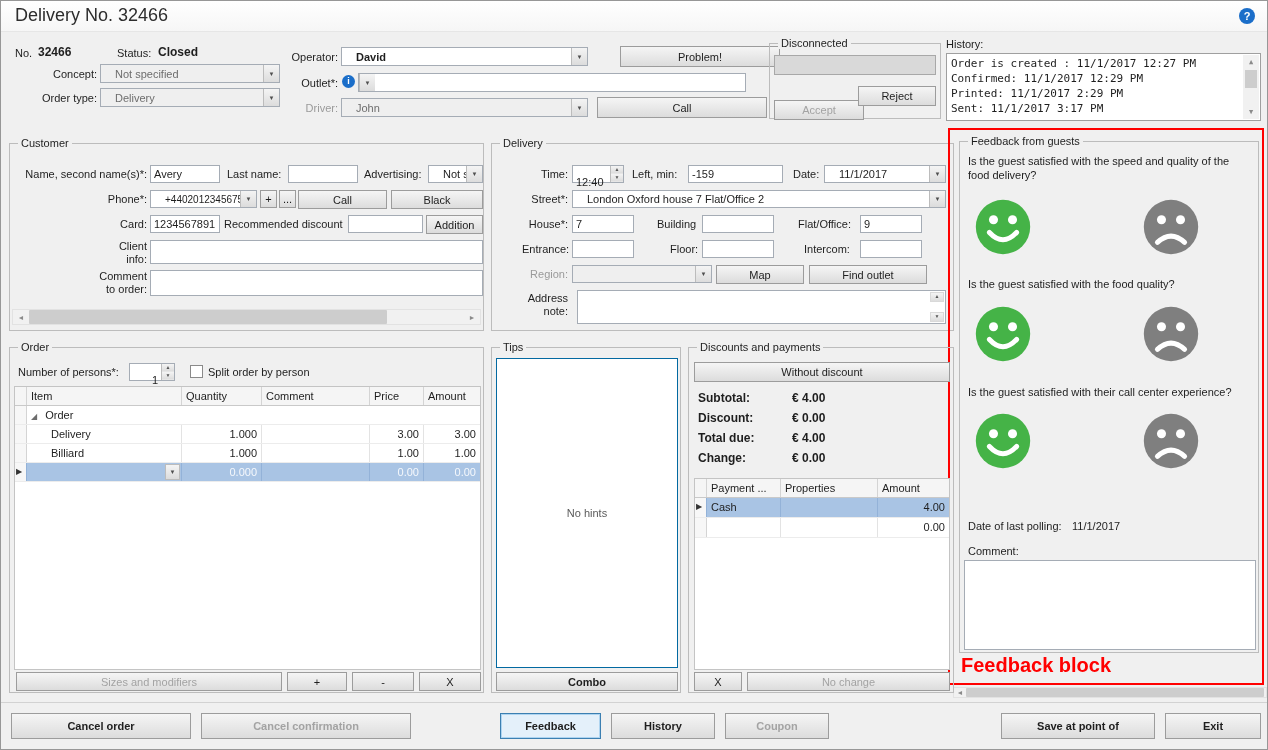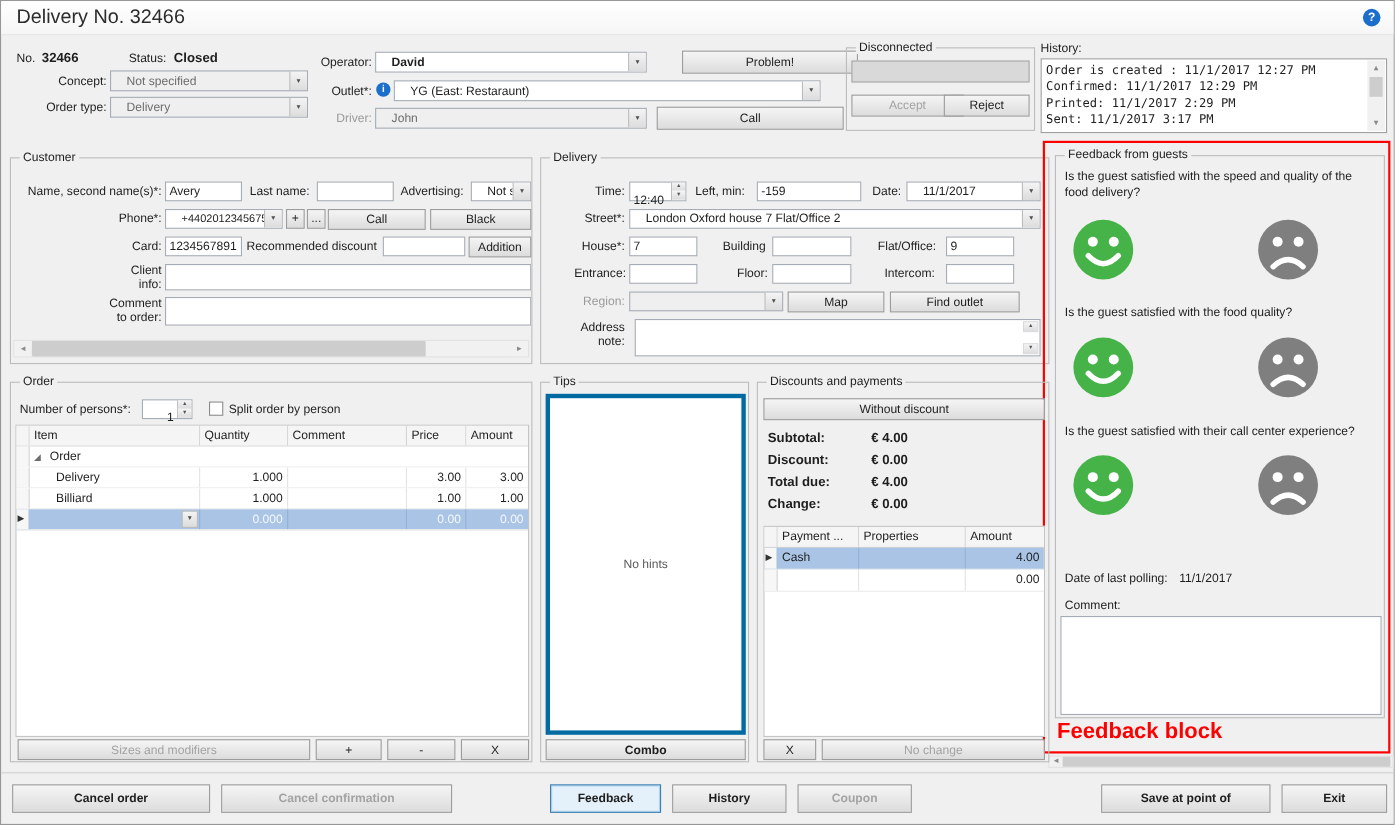--- a/index.html
+++ b/index.html
@@ -95,21 +95,21 @@
   .smiley { position:absolute; }
   .face-happy { fill:var(--color-smiley-green,#46b446); }
   .face-sad { fill:var(--color-smiley-gray,#808080); }
   .feat { fill:#ffffff; }
   .mouth { stroke:#ffffff; stroke-width:5.5; fill:none; stroke-linecap:round; }
 
   .red-rect { position:absolute; border:2px solid var(--color-annotation-red,#ff0000); pointer-events:none; }
   .red-text { position:absolute; color:var(--color-annotation-red,#ff0000); font-weight:bold; font-size:20px; }
 
   .sep { position:absolute; left:0; top:701px; width:100%; height:1px; background:#d2d2d2; }
-  .tips-inner { position:absolute; background:#fff; border:4px solid #0369a1;
+  .tips-inner { position:absolute; background:#fff; border:1px solid #0369a1;
                 display:flex; align-items:center; justify-content:center; color:#5a5a5a; }
 </style>
 </head>
 <body>
 
 <div class="window">
 
   <div class="titlebar">
     <div class="title">Delivery No. 32466</div>
     <div class="help">?</div>
@@ -134,35 +134,34 @@
   <span class="lbl r" style="left:277px;top:50px;width:60px">Operator:</span>
   <div class="combo" style="left:340px;top:46px;width:247px;height:19px">
     <span class="cv b">David</span>
     <span class="ca">▼</span>
   </div>
   <div class="btn" style="left:619px;top:45px;width:160px;height:21px">Problem!</div>
 
   <span class="lbl r" style="left:277px;top:76px;width:60px">Outlet*:</span>
   <span class="help" style="left:341px;top:74px;right:auto;width:13px;height:13px;line-height:13px;font-size:9px;background:#1b6ec9">i</span>
   <div class="combo" style="left:357px;top:72px;width:388px;height:19px">
-    <span class="cv">YG (East: Restaraunt)</span>
     <span class="ca">▼</span>
   </div>
 
   <span class="lbl r dim" style="left:277px;top:101px;width:60px">Driver:</span>
   <div class="combo dis" style="left:340px;top:97px;width:247px;height:19px">
     <span class="cv dimt">John</span>
     <span class="ca">▼</span>
   </div>
   <div class="btn" style="left:596px;top:96px;width:170px;height:21px">Call</div>
 
   <div class="gbox" style="left:768px;top:42px;width:172px;height:76px">
     <span class="gtitle">Disconnected</span>
     <div class="tb dark" style="left:4px;top:11px;width:162px;height:20px"></div>
-    <div class="btn dis" style="left:4px;top:42px;width:102px;height:20px">Accept</div>
+    <div class="btn dis" style="left:4px;top:56px;width:90px;height:20px">Accept</div>
     <div class="btn" style="left:88px;top:42px;width:78px;height:20px">Reject</div>
   </div>
 
   <span class="lbl" style="left:945px;top:37px">History:</span>
   <div class="histbox" style="left:945px;top:52px;width:315px;height:68px">
     <div>Order is created : 11/1/2017 12:27 PM</div>
     <div>Confirmed: 11/1/2017 12:29 PM</div>
     <div>Printed: 11/1/2017 2:29 PM</div>
     <div>Sent: 11/1/2017 3:17 PM</div>
     <div class="vsb">

